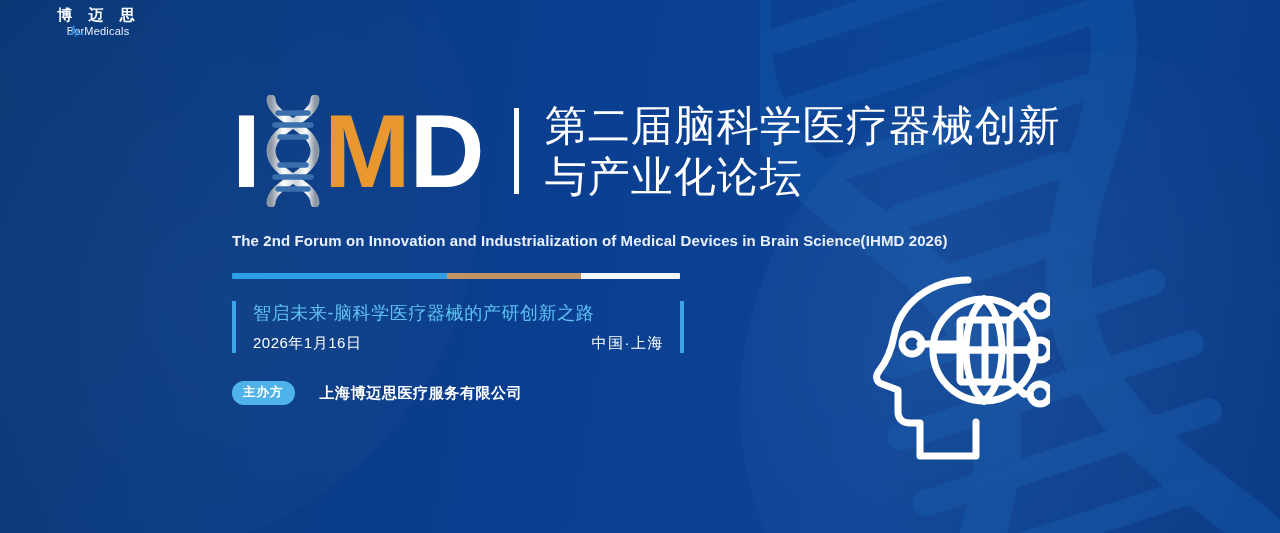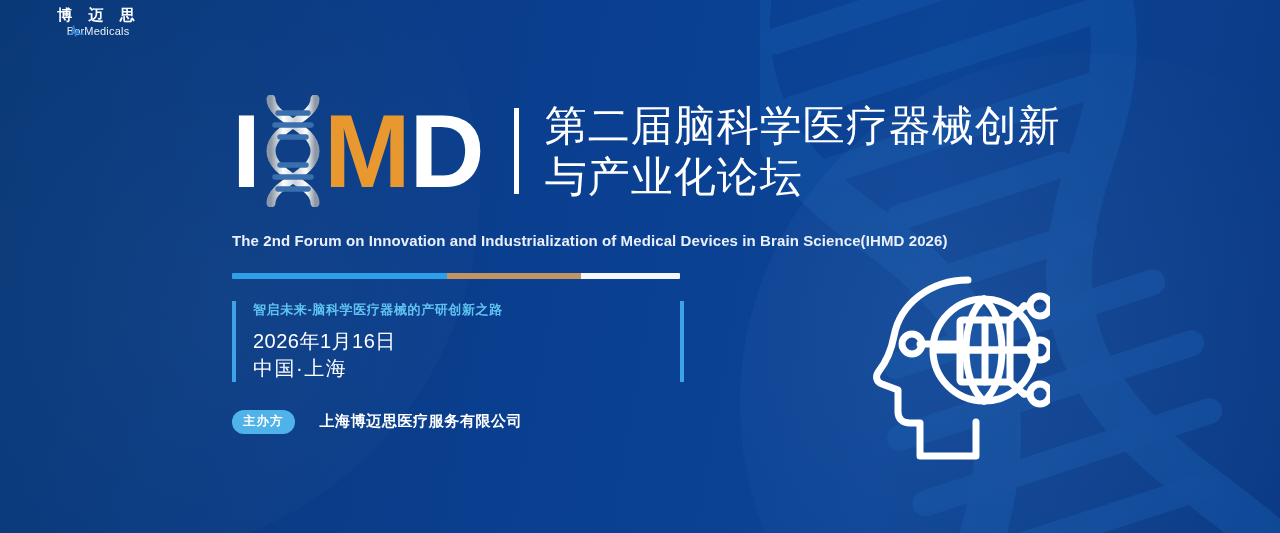--- a/index.html
+++ b/index.html
@@ -175,35 +175,34 @@
     width: 4px;
     background: #3fa3e8;
     flex: none;
   }
   .slogan-inner {
     flex: 1;
     padding: 0 16px 0 17px;
   }
   .slogan-text {
     color: #5fc3f2;
-    font-size: 13px;
-    font-weight: bold;
+    font-size: 18px;
+    font-weight: normal;
     letter-spacing: 0.6px;
     line-height: 1.35;
     white-space: nowrap;
   }
   .slogan-meta {
     margin-top: 9px;
     display: flex;
     justify-content: space-between;
     align-items: baseline;
     color: #ffffff;
-    font-size: 20px;
+    font-size: 15px;
     letter-spacing: 0.5px;
-    flex-direction: column;
   }
   .meta-date { white-space: nowrap; }
   .meta-loc { white-space: nowrap; letter-spacing: 1.5px; }
 
   
   .organizer {
     margin-top: 28px;
     display: flex;
     align-items: center;
   }

